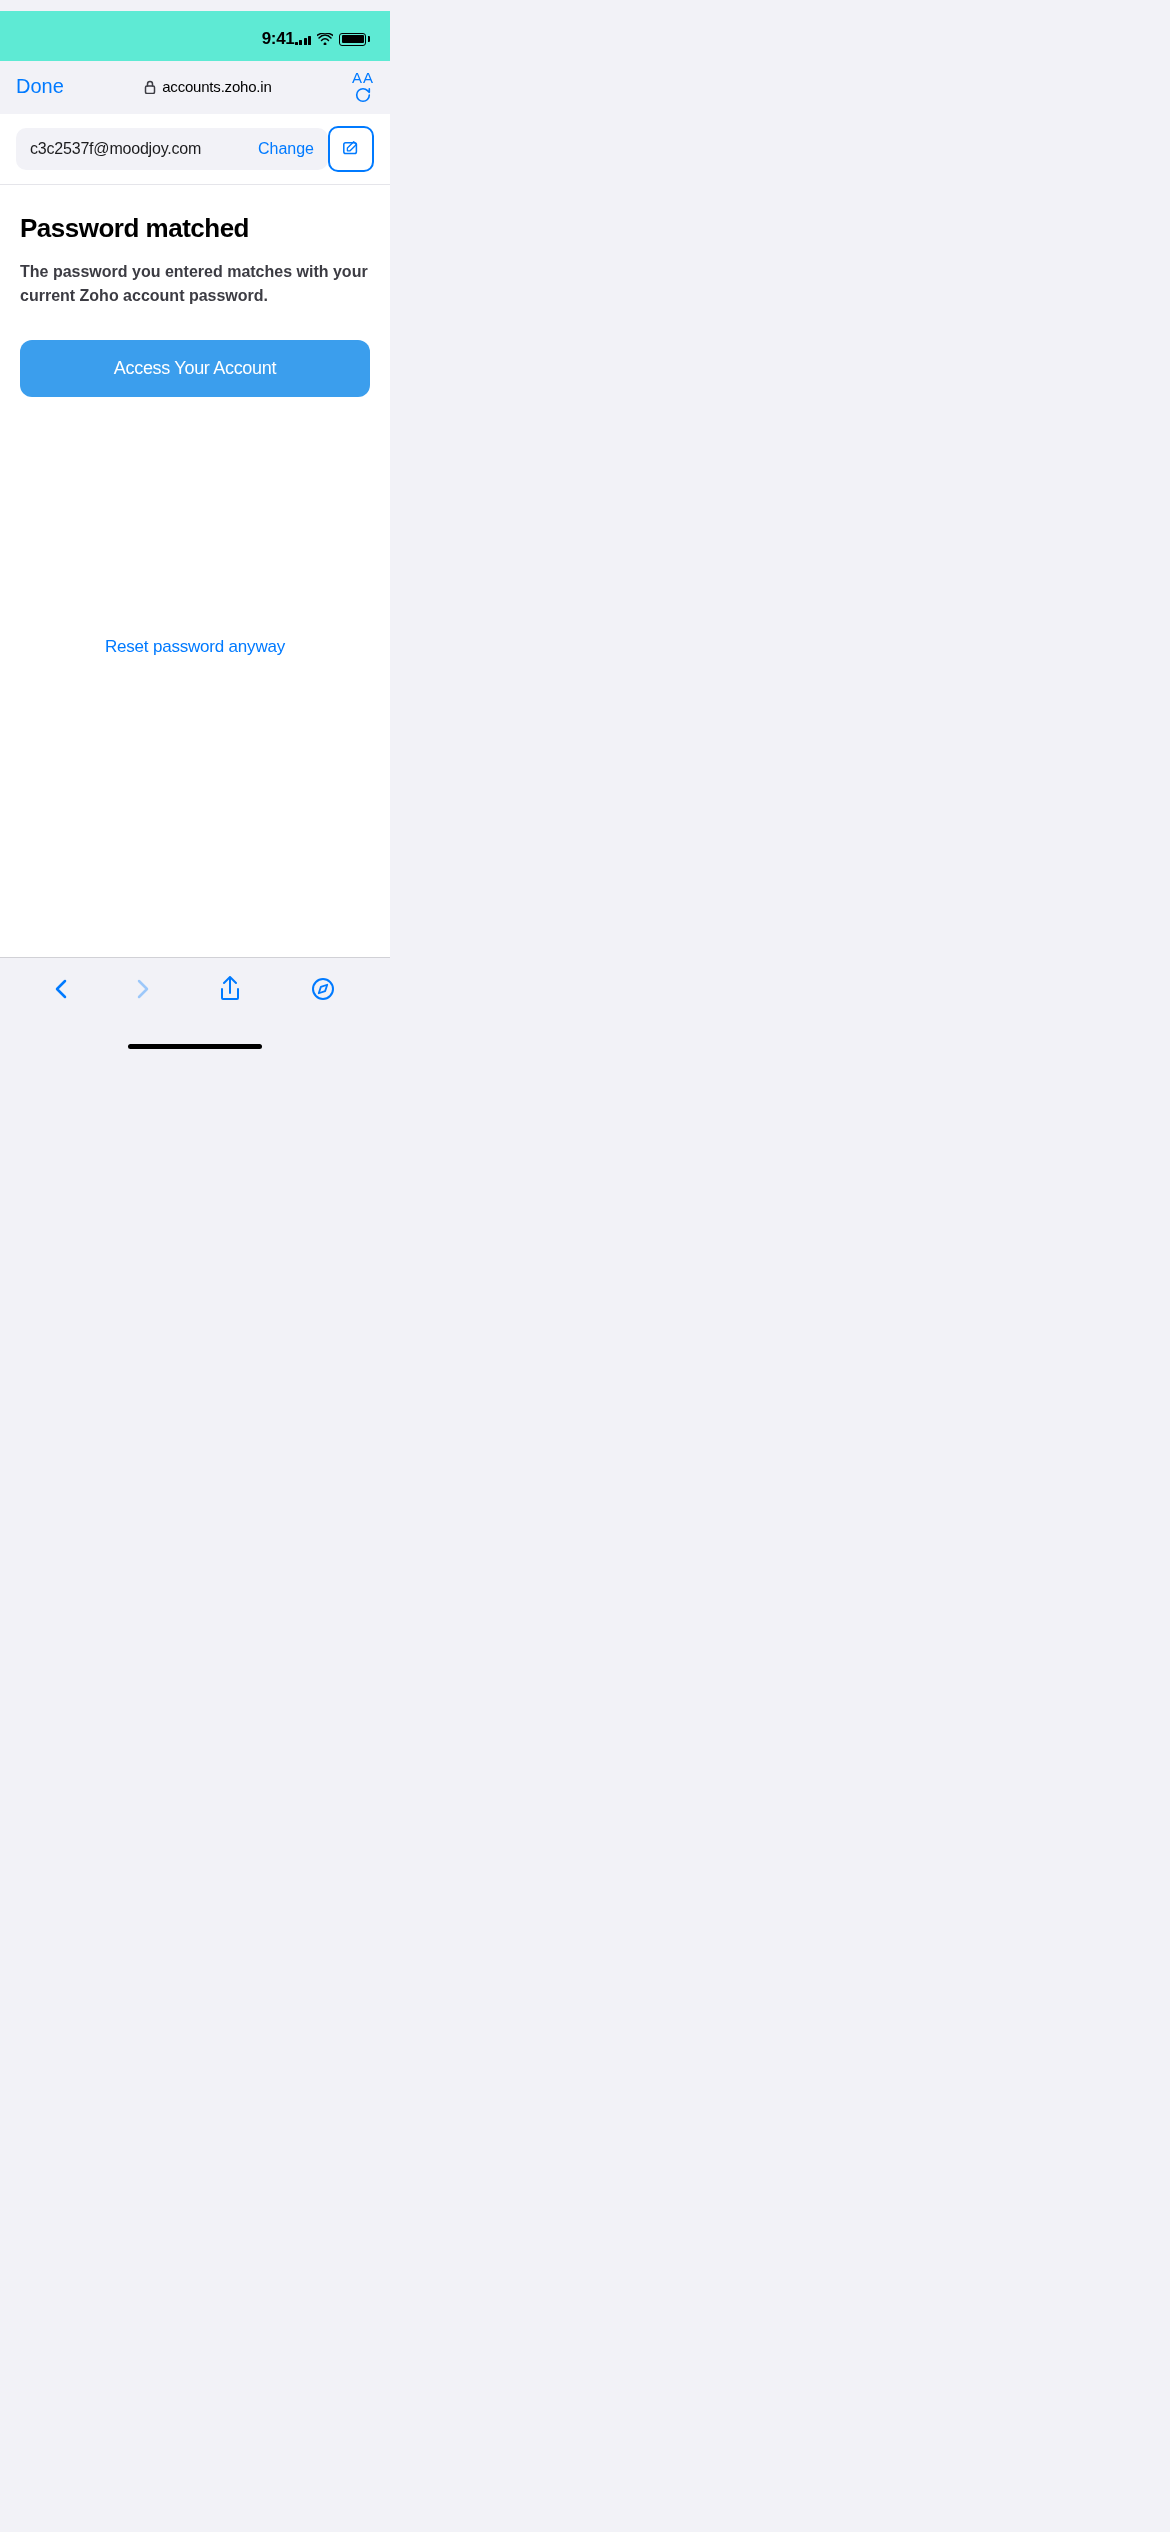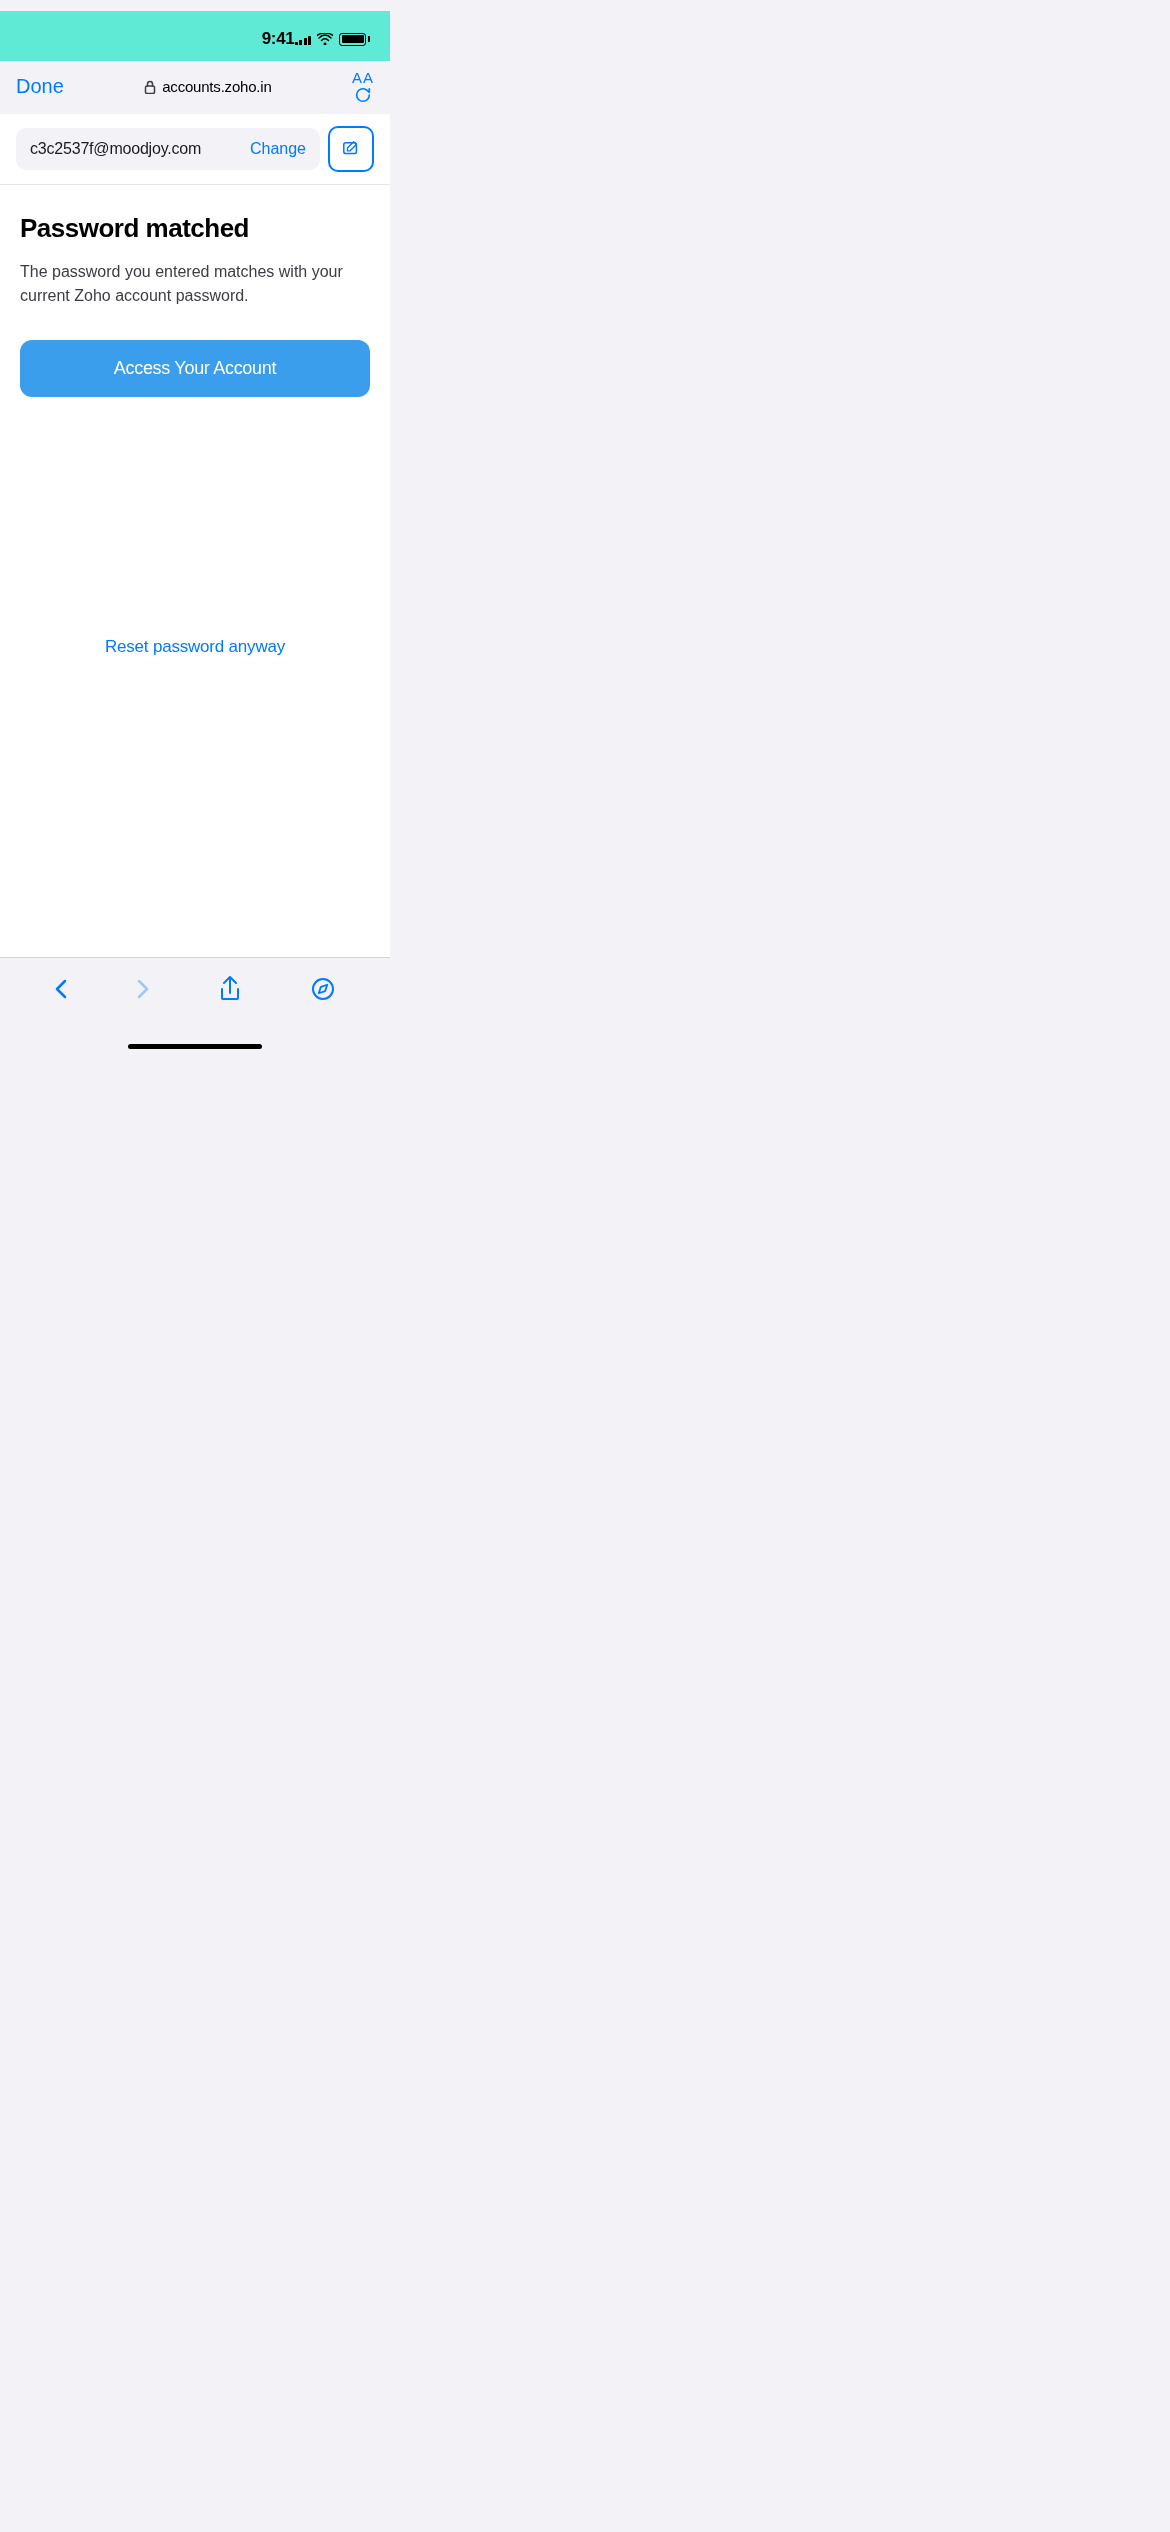--- a/index.html
+++ b/index.html
@@ -140,21 +140,20 @@
       flex: 1;
       padding: 0;
     }
 
     
     .email-row {
       display: flex;
       align-items: center;
       padding: 12px 16px 12px 16px;
       border-bottom: 1px solid #e5e5ea;
-      gap: 8px;
       background: #fff;
     }
 
     .email-field {
       flex: 1;
       background: #f2f2f7;
       border-radius: 10px;
       padding: 12px 14px;
       display: flex;
       align-items: center;
@@ -198,20 +197,21 @@
       color: #000;
       margin-bottom: 16px;
       letter-spacing: -0.5px;
     }
 
     .password-description {
       font-size: 16px;
       color: #3c3c43;
       line-height: 1.5;
       margin-bottom: 32px;
+      font-weight: bold;
     }
 
     .access-button {
       width: 100%;
       background: #3b9eed;
       color: #fff;
       font-size: 18px;
       font-weight: 400;
       border: none;
       border-radius: 12px;

